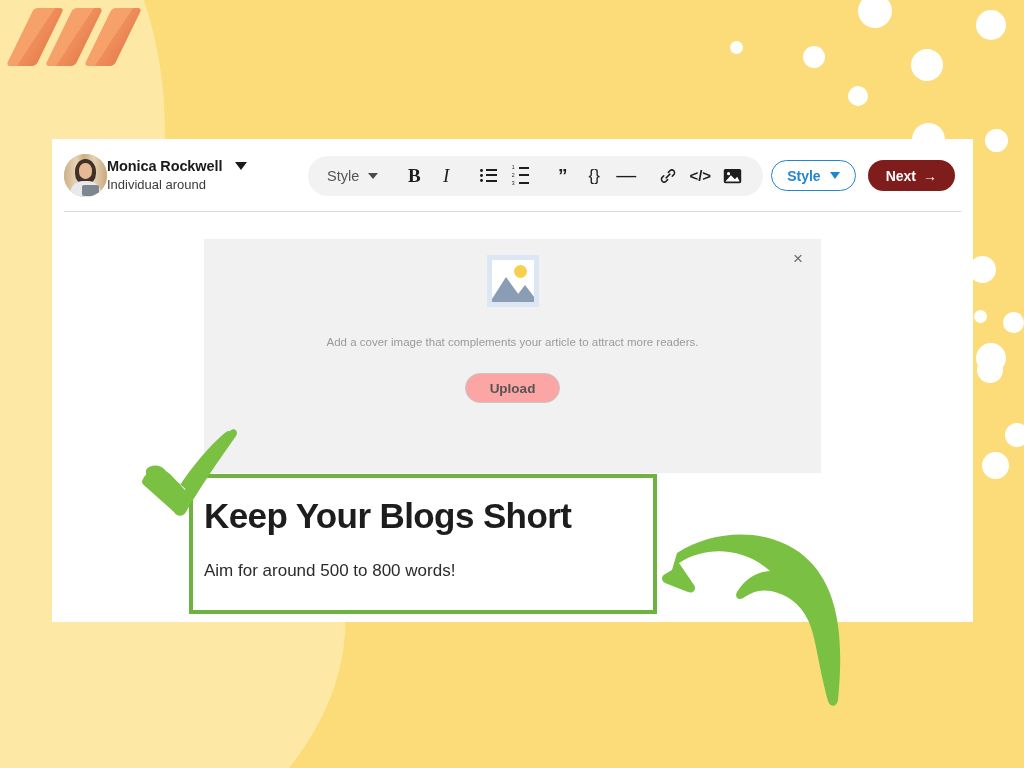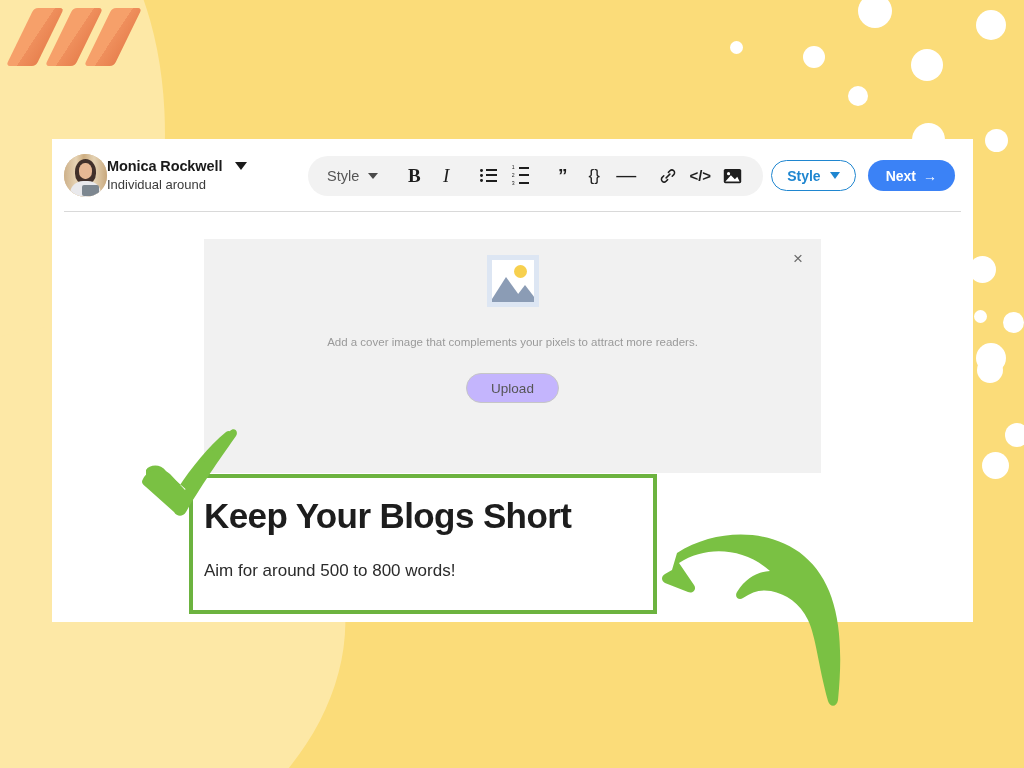--- a/index.html
+++ b/index.html
@@ -249,21 +249,21 @@
   }
   #manage-caret {
     width: 0; height: 0;
     border-left: 5.5px solid transparent;
     border-right: 5.5px solid transparent;
     border-top: 7px solid #1f86d0;
   }
   #next-button {
     height: 31px;
     border-radius: 16px;
-    background: #3b82f6;
+    background: #7f1d1d;
     color: #ffffff;
     font-size: 14px;
     font-weight: bold;
     display: flex;
     align-items: center;
     gap: 7px;
     padding: 0 18px;
     box-sizing: border-box;
   }
   #next-arrow { font-size: 14px; }
@@ -339,27 +339,28 @@
     text-align: center;
   }
   #cover-line1 { margin-top: 29px; }
   #cover-line2 { margin-top: 15px; }
   #upload-button {
     margin-top: 25px;
     height: 30px;
     padding: 0 24px;
     border: 1px solid #c6c6c6;
     border-radius: 15px;
-    background: #c4b5fd;
+    background: #fca5a5;
     color: #555555;
     font-size: 13.5px;
     display: flex;
     align-items: center;
     justify-content: center;
     box-sizing: border-box;
+    font-weight: bold;
   }
 
   
   #article-body {
     position: absolute;
     left: 137px;
     top: 335px;
     width: 470px;
   }
   #highlight-box {
@@ -536,21 +537,21 @@
   </div>
 
   <div id="cover-panel">
     <div id="cover-close">×</div>
     <div id="cover-inner">
       <div id="cover-image-icon">
         <div id="cover-sun"></div>
         <div id="cover-mountain-a"></div>
         <div id="cover-mountain-b"></div>
       </div>
-      <div class="cover-text" id="cover-line1">Add a cover image that complements your pixels to attract more readers.</div>
+      <div class="cover-text" id="cover-line1">Add a cover image that complements your article to attract more readers.</div>
       <div id="upload-button">Upload</div>
     </div>
   </div>
 
   <div id="article-body">
     <div id="highlight-box"></div>
     <div id="article-title">Keep Your Blogs Short</div>
     <div id="article-subtitle">Aim for around 500 to 800 words!</div>
   </div>
 </div>

